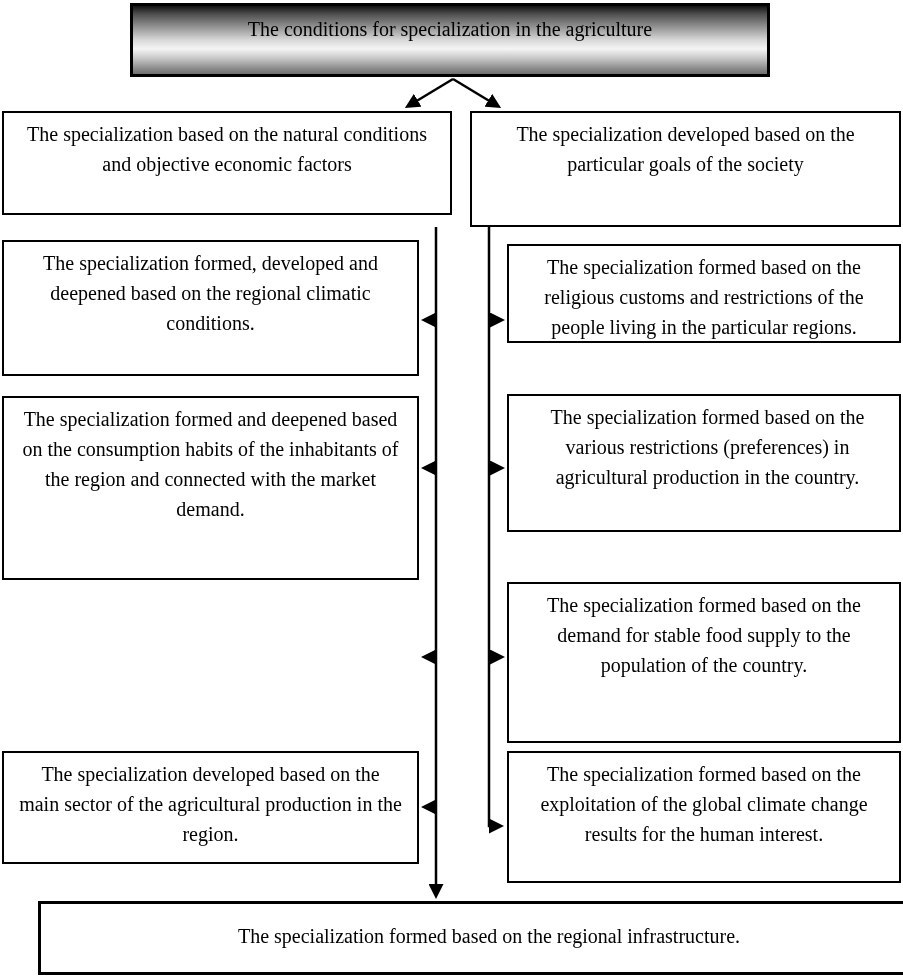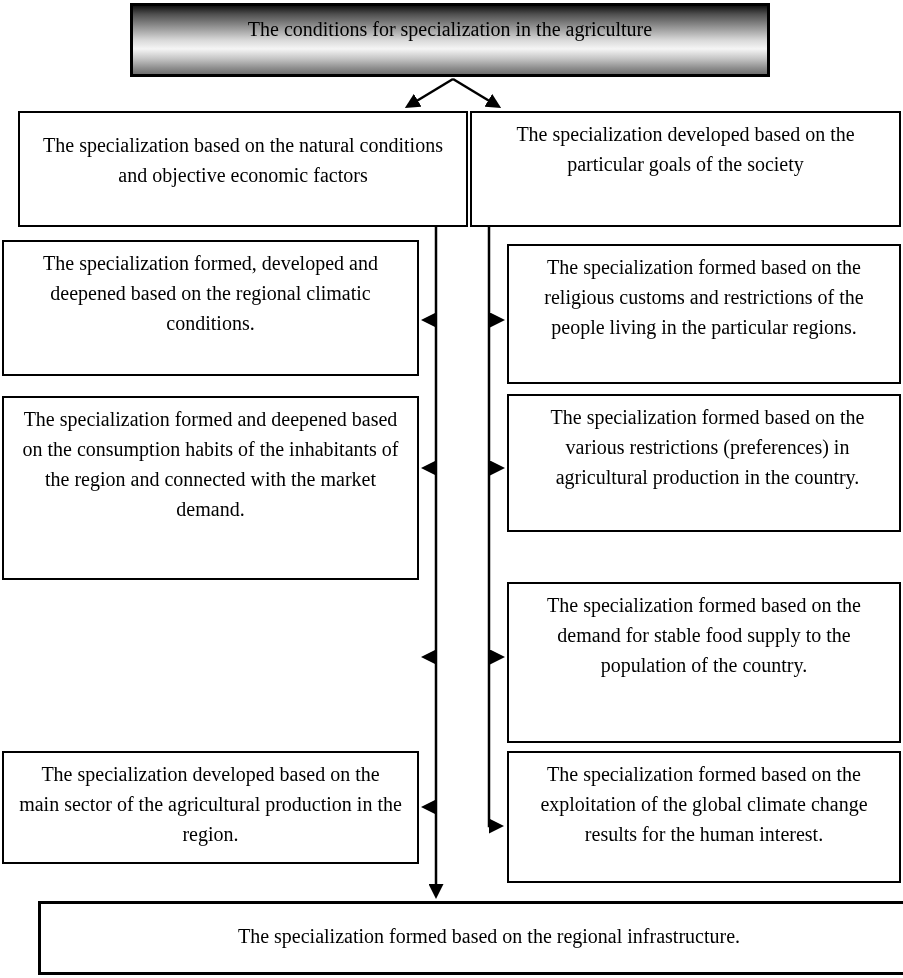--- a/index.html
+++ b/index.html
@@ -24,31 +24,31 @@
   }
   
   .b-title{
     left:130px;top:3px;width:640px;height:74px;
     border-width:3px;
     background:linear-gradient(180deg,
       #131313 0%, #4f4f4f 12%, #979797 32%, #d8d8d8 50%,
       #f5f5f5 63%, #c3c3c3 78%, #8b8b8b 92%, #707070 100%);
     padding-top:8px;
   }
-  .b-parent-l{left:18px;top:111px;width:450px;height:116px;padding:17px 16px 0;}
+  .b-parent-l{left:2px;top:111px;width:450px;height:104px;padding:6px 16px 0;}
   .b-parent-r{left:470px;top:111px;width:431px;height:116px;padding:6px 16px 0;}
 
   .col-l{left:2px;width:417px;padding:6px 15px 0;}
   .b-l1{top:240px;height:136px;}
   .b-l2{top:396px;height:184px;}
   .b-l3{top:599px;height:131px;}
   .b-l4{top:751px;height:113px;}
 
   .col-r{left:507px;width:394px;padding:6px 10px 0;}
-  .b-r1{top:244px;height:140px;}
+  .b-r1{top:244px;height:99px;}
   .b-r2{top:394px;height:138px;padding-left:17px;}
   .b-r3{top:582px;height:161px;}
   .b-r4{top:751px;height:132px;}
 
   .b-footer{left:38px;top:901px;width:902px;height:74px;border-width:3px;padding-top:17px;}
 </style>
 </head>
 <body>
 
 <div class="canvas">

